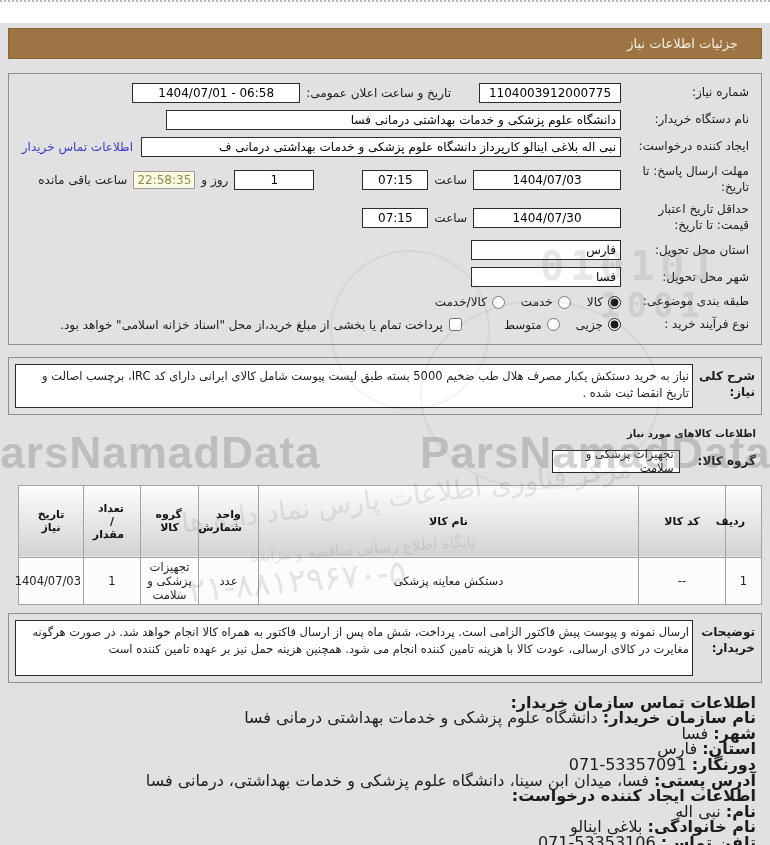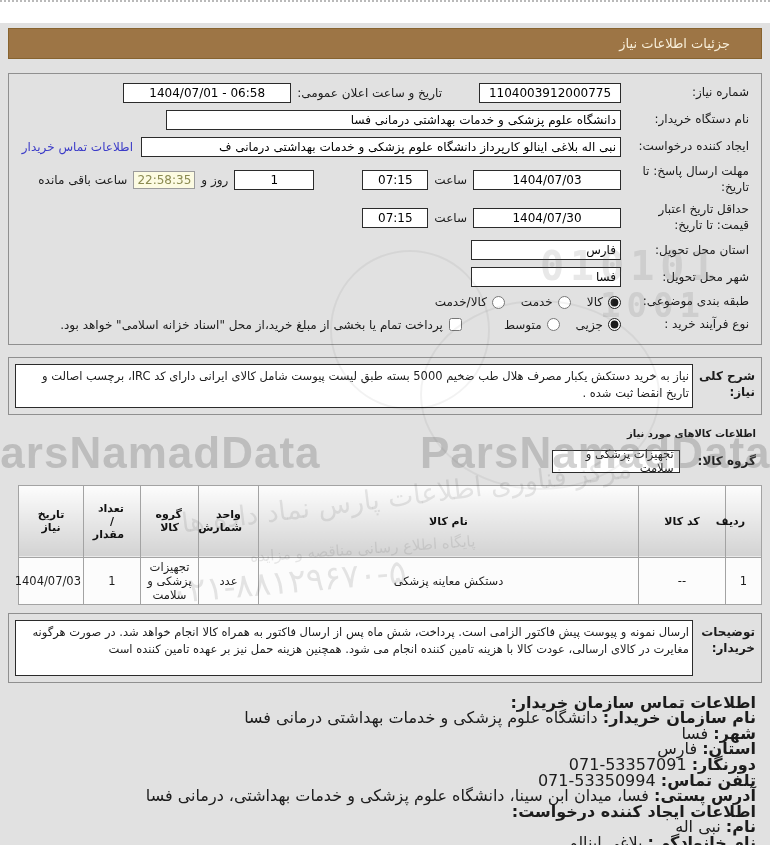--- a/index.html
+++ b/index.html
@@ -11,21 +11,21 @@
     direction:rtl;
   }
   .screen { position:relative; width:770px; height:845px; overflow:hidden; background:#e1e1e1; }
 
   .top-strip { height:23px; background:#ffffff; border-top:2px dotted #b9b9b9; }
 
   .title-bar {
     margin:5px 8px 0; height:31px;
     background:#9d7545; border:1px solid #87632f;
     color:#f8efda; font-size:13px;
-    display:flex; align-items:center; padding:0 31px;
+    display:flex; align-items:center; padding:0 23px;
   }
 
   .group-box {
     margin:14px 8px 0; border:1px solid #8f8f8f;
     padding:9px 12px 11px 8px;
     display:flex; flex-direction:column; gap:7px;
     position:relative; z-index:1;
   }
   .frow { display:flex; align-items:center; font-size:12px; }
   .flabel { width:128px; flex:0 0 128px; padding-left:8px; line-height:1.3; }
@@ -111,21 +111,21 @@
 
   <div class="title-bar">
     <span>جزئیات اطلاعات نیاز</span>
   </div>
 
   <div class="group-box">
 
     <div class="frow">
       <span class="flabel">شماره نیاز:</span>
       <input class="box ctr" style="width: 142px;" readonly="" value="1104003912000775">
-      <span class="inline-lbl" style="margin-right:37px;">تاریخ و ساعت اعلان عمومی:</span>
+      <span class="inline-lbl" style="margin-right:28px;">تاریخ و ساعت اعلان عمومی:</span>
       <input class="box ctr" style="width: 168px;" readonly="" value="06:58 - 1404/07/01">
     </div>
 
     <div class="frow">
       <span class="flabel">نام دستگاه خریدار:</span>
       <input class="box rgt" style="width: 455px;" readonly="" value="دانشگاه علوم پزشکی و خدمات بهداشتی درمانی فسا">
     </div>
 
     <div class="frow">
       <span class="flabel">ایجاد کننده درخواست:</span>
@@ -244,21 +244,20 @@
     <span class="desc-label">توضیحات خریدار:</span>
     <div class="desc-text" style="min-height:56px;">ارسال نمونه و پیوست پیش فاکتور الزامی است. پرداخت، شش ماه پس از ارسال فاکتور به همراه کالا انجام خواهد شد. در صورت هرگونه مغایرت در کالای ارسالی، عودت کالا با هزینه تامین کننده انجام می شود. همچنین هزینه حمل نیز بر عهده تامین کننده است</div>
   </div>
 
   <div class="contact">
     <div class="htitle">اطلاعات تماس سازمان خریدار:</div>
     <div class="line"><b>نام سازمان خریدار:</b> <span>دانشگاه علوم پزشکی و خدمات بهداشتی درمانی فسا</span></div>
     <div class="line"><b>شهر:</b> <span>فسا</span></div>
     <div class="line"><b>استان:</b> <span>فارس</span></div>
     <div class="line"><b>دورنگار:</b> <span>53357091-071</span></div>
-    <div class="line"><b>تلفن تماس:</b> <span>53350994-071</span></div>
     <div class="line"><b>آدرس پستی:</b> <span>فسا، میدان ابن سینا، دانشگاه علوم پزشکی و خدمات بهداشتی، درمانی فسا</span></div>
     <div class="htitle">اطلاعات ایجاد کننده درخواست:</div>
     <div class="line"><b>نام:</b> <span>نبی اله</span></div>
     <div class="line"><b>نام خانوادگی:</b> <span>بلاغی اینالو</span></div>
     <div class="line"><b>تلفن تماس:</b> <span>53353106-071</span></div>
   </div>
 
 </div>
 
 </body></html>

